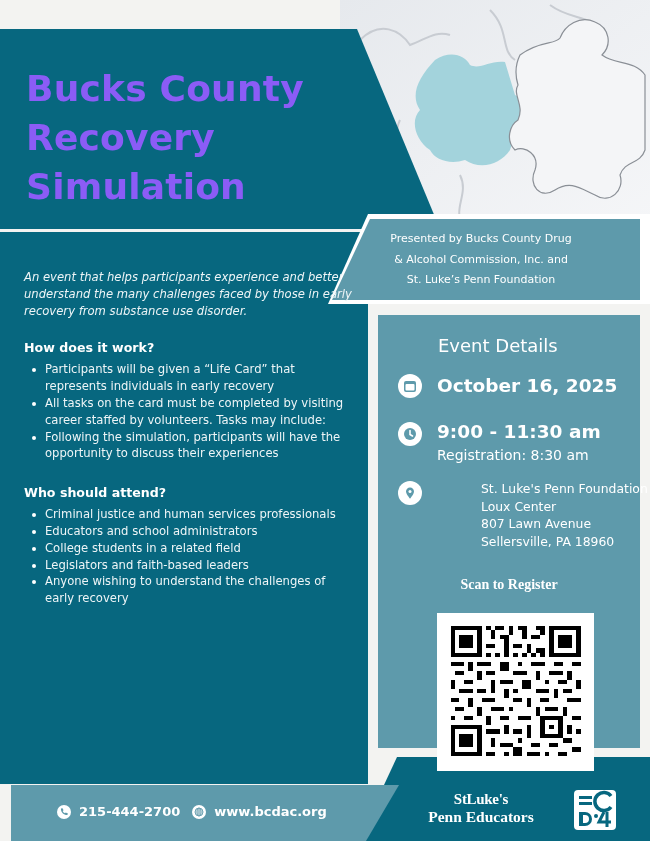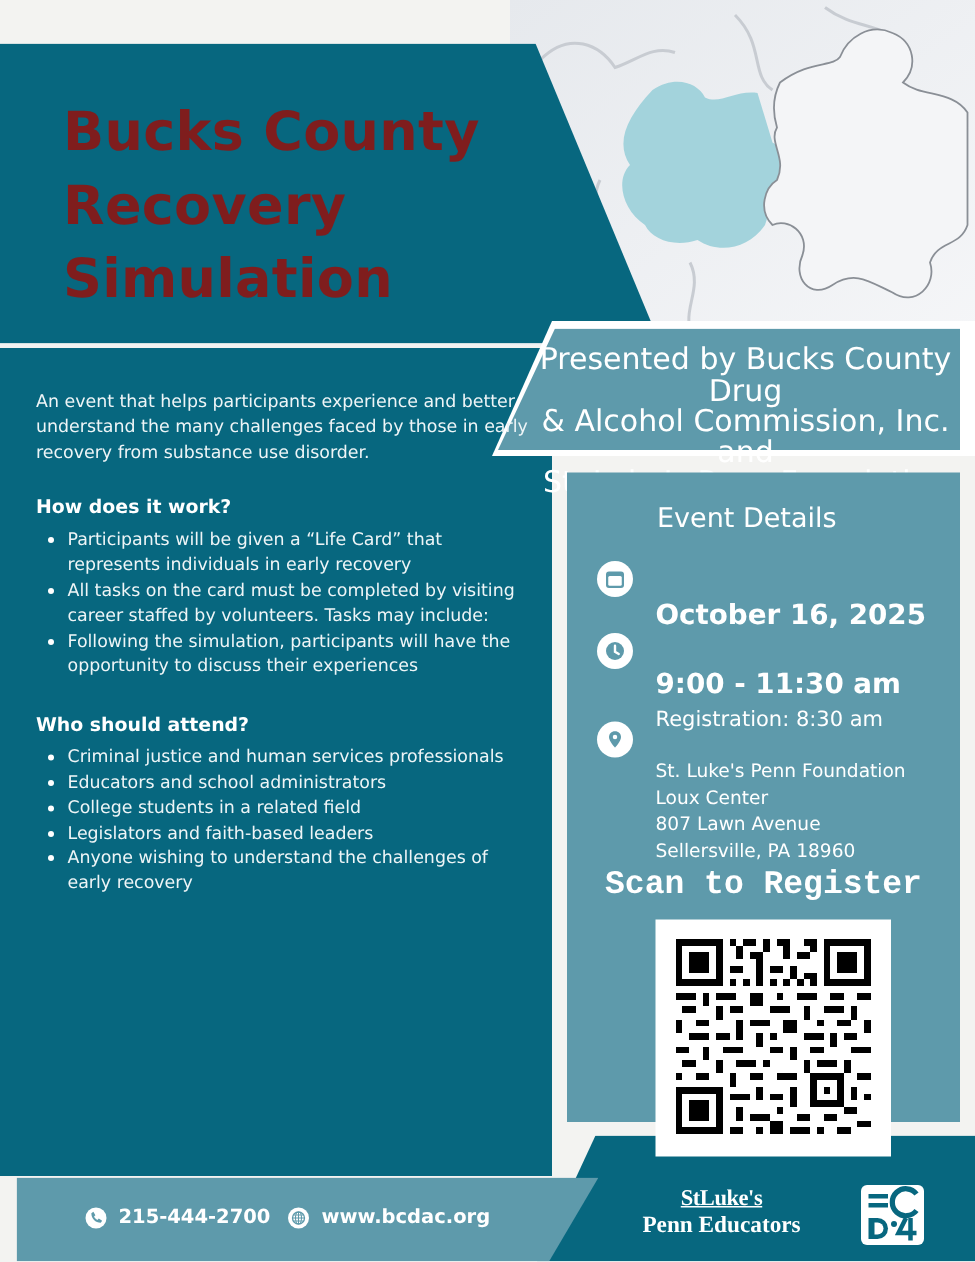--- a/index.html
+++ b/index.html
@@ -20,81 +20,81 @@
       overflow: hidden;
     }
     .photo svg { position: absolute; left: 0; top: 0; }
     
     .title-panel {
       position: absolute; left: 0; top: 29px; width: 440px; height: 200px;
       background: #07677f;
       clip-path: polygon(0 0, 357px 0, 440px 200px, 0 200px);
     }
     .title {
-      position: absolute; left: 42px; top: 64px;
+      position: absolute; left: 26px; top: 64px;
       font-family: "DejaVu Sans", sans-serif; font-weight: bold;
-      font-size: 36px; line-height: 49px; color: #7f1d1d; letter-spacing: 0.2px;
+      font-size: 36px; line-height: 49px; color: #8b5cf6; letter-spacing: 0.2px;
     }
     .title span { display: block; }
     
     .main-panel {
       position: absolute; left: 0; top: 232px; width: 368px; height: 552px;
       background: #07677f;
     }
     
     .presented-wrap {
       position: absolute; left: 328px; top: 214px; width: 322px; height: 90px;
       background: #ffffff;
       clip-path: polygon(40px 0, 322px 0, 322px 90px, 0 90px);
     }
     .presented {
       position: absolute; left: 332px; top: 219px; width: 308px; height: 81px;
       background: #5e9aab;
       clip-path: polygon(38px 0, 308px 0, 308px 81px, 0 81px);
     }
     .presented-text {
-      position: absolute; left: 358px; top: 229px; width: 278px;
-      text-align: center; font-size: 20px; line-height: 20.5px; color: #fff;
+      position: absolute; left: 342px; top: 229px; width: 278px;
+      text-align: center; font-size: 11px; line-height: 20.5px; color: #fff;
       font-family: "DejaVu Sans", sans-serif;
     }
     .presented-text span { display: block; }
     
     .event-panel {
       position: absolute; left: 378px; top: 315px; width: 262px; height: 433px;
       background: #5e9aab;
     }
     .ev-heading {
       position: absolute; left: 406px; top: 335px; font-size: 18px; font-weight: normal;
       font-family: "DejaVu Sans", sans-serif;
       margin-left: 32px;
     }
     .ev-row { position: absolute; left: 398px; display: flex; align-items: flex-start; }
     .ev-icon {
       width: 24px; height: 24px; border-radius: 50%; background: #fff;
       display: flex; align-items: center; justify-content: center; flex: 0 0 24px;
     }
-    .ev-text { margin-left: 15px; margin-top: 25px; }
+    .ev-text { margin-left: 15px; }
     .ev-big { font-size: 18.5px; font-weight: bold; font-family: "DejaVu Sans", sans-serif; line-height: 24px; }
     .ev-small { font-size: 14px; font-family: "DejaVu Sans", sans-serif; line-height: 22px; }
     .ev-addr { font-size: 12.4px; font-family: "DejaVu Sans", sans-serif; line-height: 17.5px; }
     .scan-heading {
       position: absolute; left: 378px; width: 262px; top: 577px; text-align: center;
-      font-size: 22px; font-weight: bold; font-family: Liberation Mono, monospace;
+      font-size: 14px; font-weight: bold; font-family: Liberation Serif, serif;
     }
     .qr-box {
       position: absolute; left: 437px; top: 613px; width: 157px; height: 158px;
       background: #fff; padding: 13px 13px 15px 13px;
     }
     
     .content {
       position: absolute; left: 24px; top: 256px; width: 330px;
       font-family: "DejaVu Sans", sans-serif; color: #fff;
     }
     .h3 { font-size: 12.6px; font-weight: bold; line-height: 18px; }
-    .p { font-size: 11.6px; line-height: 16.8px; margin-top: 3px; color: #eef5f7; }
+    .p { font-size: 11.6px; line-height: 16.8px; margin-top: 13px; color: #eef5f7; font-style: italic; }
     .sec { margin-bottom: 20px; }
     ul.list { list-style: none; margin-top: 4px; }
     ul.list > li { position: relative; padding-left: 21px; font-size: 11.6px; line-height: 16.8px; color: #eef5f7; }
     ul.list > li::before {
       content: ""; position: absolute; left: 8px; top: 7px; width: 4px; height: 4px;
       border-radius: 50%; background: #fff;
     }
     ul.sub { list-style: none; }
     ul.sub > li { position: relative; padding-left: 21px; font-size: 11.6px; line-height: 16.8px; color: #eef5f7; }
     ul.sub > li::before {
@@ -117,21 +117,21 @@
     }
     .brand-panel {
       position: absolute; left: 358px; top: 757px; width: 292px; height: 84px;
       background: #07677f;
       clip-path: polygon(39px 0, 292px 0, 292px 84px, 0 84px);
     }
     .stlukes {
       position: absolute; left: 416px; top: 791px; width: 130px; text-align: center;
       font-family: "Liberation Serif", "DejaVu Serif", serif; font-weight: bold; color: #fff;
     }
-    .stlukes .l1 { font-size: 15px; line-height: 17px; letter-spacing: -0.3px; text-decoration: underline; }
+    .stlukes .l1 { font-size: 15px; line-height: 17px; letter-spacing: -0.3px; }
     .stlukes .l2 { font-size: 15.5px; line-height: 18px; }
     .bcda-logo { position: absolute; left: 574px; top: 790px; }
   </style>
 </head>
 <body>
 
 <div class="photo">
   <svg width="310" height="230" viewBox="0 0 310 230">
     <defs>
       <linearGradient id="pg" x1="0" y1="0" x2="1" y2="1">
@@ -220,21 +220,21 @@
       <circle cx="7" cy="7" r="6" fill="#5e9aab"></circle>
       <path d="M7 3.5 V7.5 L9.5 9" stroke="#fff" stroke-width="1.6" fill="none" stroke-linecap="round"></path>
     </svg>
   </div>
   <div class="ev-text">
     <div class="ev-big">9:00 - 11:30 am</div>
     <div class="ev-small">Registration: 8:30 am</div>
   </div>
 </div>
 
-<div class="ev-row" style="top:480px;">
+<div class="ev-row" style="top:480px;gap:44px;">
   <div class="ev-icon" style="margin-top:1px;">
     <svg width="14" height="14" viewBox="0 0 14 14">
       <path d="M7 1.5 C4.6 1.5 3 3.3 3 5.4 C3 8.2 7 12.5 7 12.5 C7 12.5 11 8.2 11 5.4 C11 3.3 9.4 1.5 7 1.5 Z" fill="#5e9aab"></path>
       <circle cx="7" cy="5.4" r="1.5" fill="#fff"></circle>
     </svg>
   </div>
   <div class="ev-text">
     <div class="ev-addr">St. Luke's Penn Foundation</div>
     <div class="ev-addr">Loux Center</div>
     <div class="ev-addr">807 Lawn Avenue</div>

